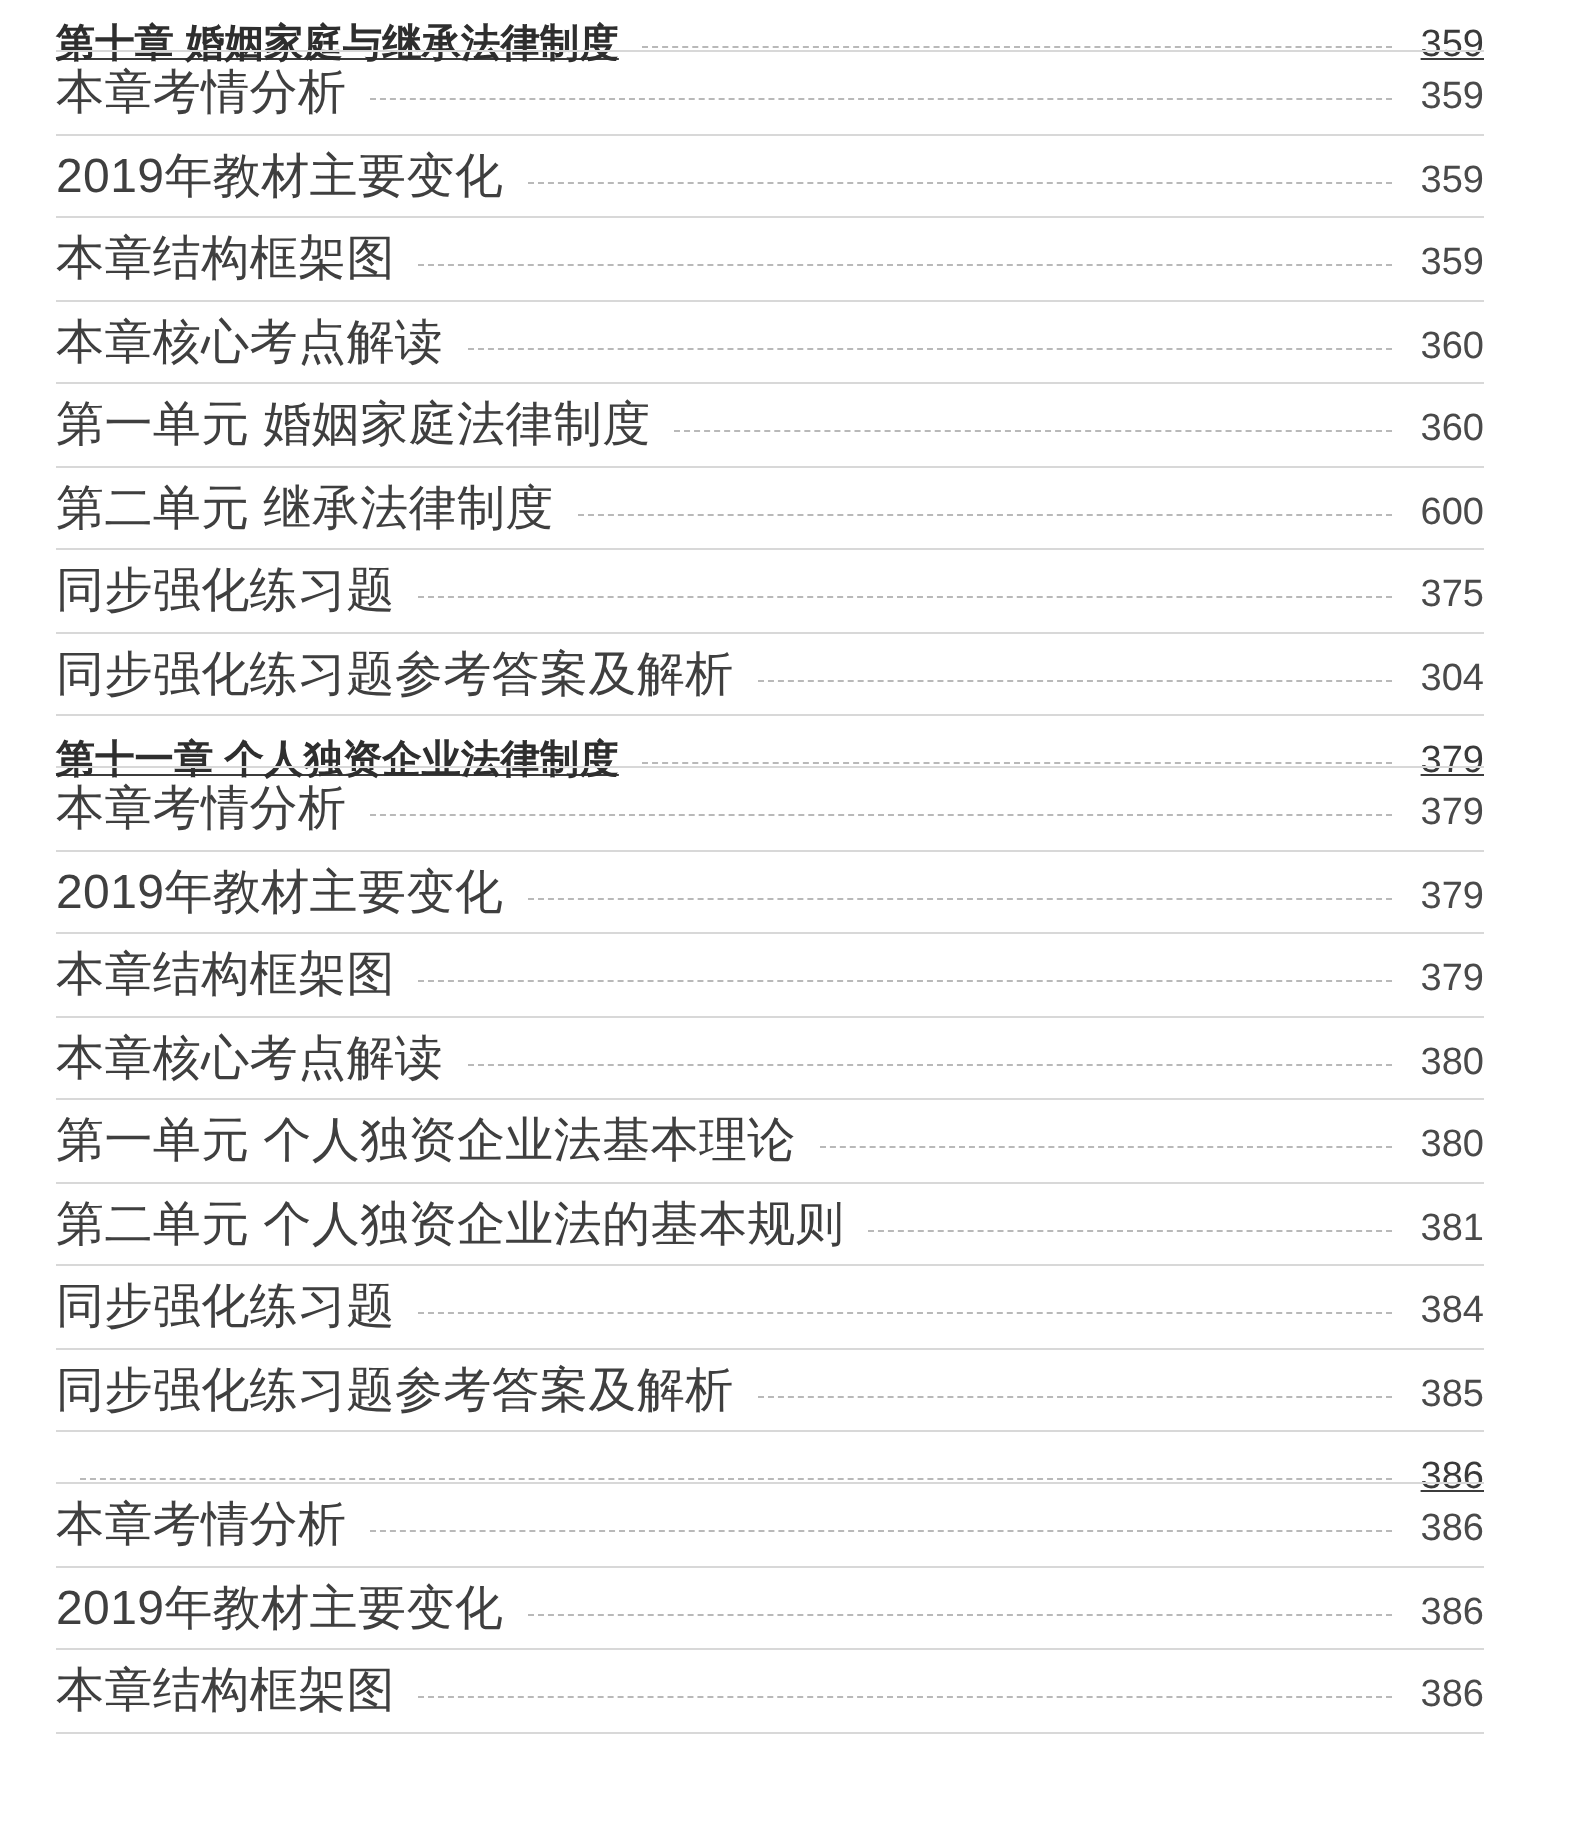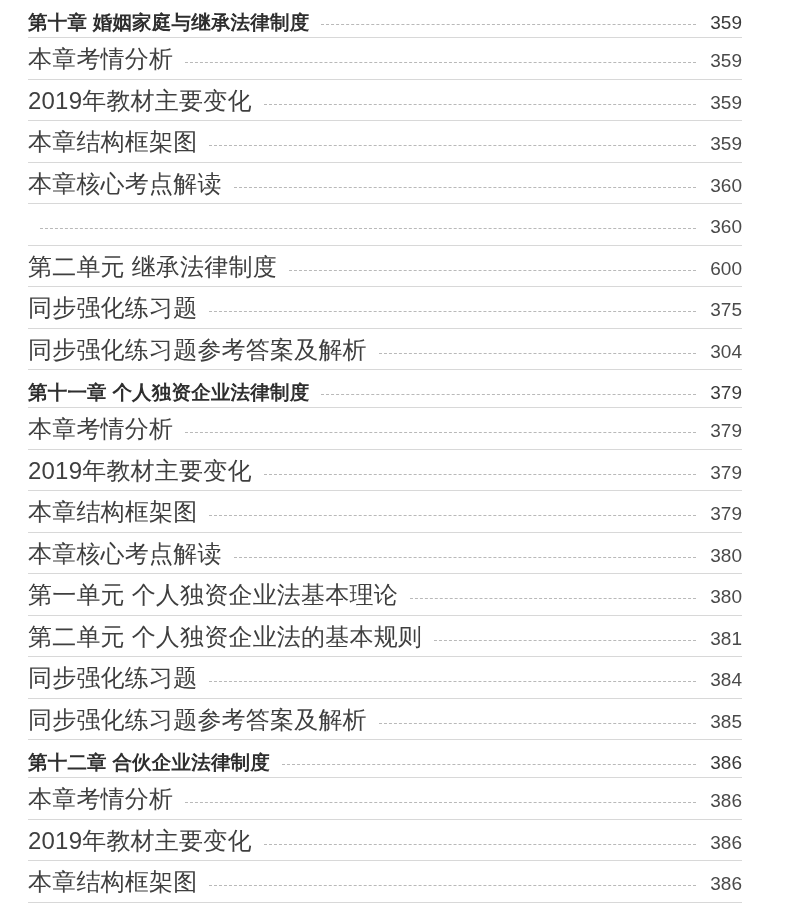--- a/index.html
+++ b/index.html
@@ -30,21 +30,22 @@
   }
   .toc-row .rule {
     position: absolute;
     left: 28px;
     right: 48px;
     bottom: 0;
     height: 1px;
     background: #d8d8d8;
   }
   .toc-row.chapter {
-    height: 38px;
+    height: 26px;
+    text-decoration: underline;
   }
   .entry-title {
     font-size: 24px;
     line-height: 1;
     white-space: nowrap;
     color: #3f3f3f;
     letter-spacing: 0.2px;
   }
   .toc-row.chapter .entry-title {
     font-weight: bold;
@@ -104,20 +105,21 @@
       <span class="entry-page">359</span>
       <span class="rule"></span>
     </div>
     <div class="toc-row">
       <span class="entry-title">本章核心考点解读</span>
       <span class="leader"></span>
       <span class="entry-page">360</span>
       <span class="rule"></span>
     </div>
     <div class="toc-row">
+      <span class="entry-title">第一单元 婚姻家庭法律制度</span>
       <span class="leader"></span>
       <span class="entry-page">360</span>
       <span class="rule"></span>
     </div>
     <div class="toc-row">
       <span class="entry-title">第二单元 继承法律制度</span>
       <span class="leader"></span>
       <span class="entry-page">600</span>
       <span class="rule"></span>
     </div>
@@ -181,21 +183,20 @@
       <span class="entry-page">384</span>
       <span class="rule"></span>
     </div>
     <div class="toc-row">
       <span class="entry-title">同步强化练习题参考答案及解析</span>
       <span class="leader"></span>
       <span class="entry-page">385</span>
       <span class="rule"></span>
     </div>
     <div class="toc-row chapter">
-      <span class="entry-title">第十二章  合伙企业法律制度</span>
       <span class="leader"></span>
       <span class="entry-page">386</span>
       <span class="rule"></span>
     </div>
     <div class="toc-row">
       <span class="entry-title">本章考情分析</span>
       <span class="leader"></span>
       <span class="entry-page">386</span>
       <span class="rule"></span>
     </div>

